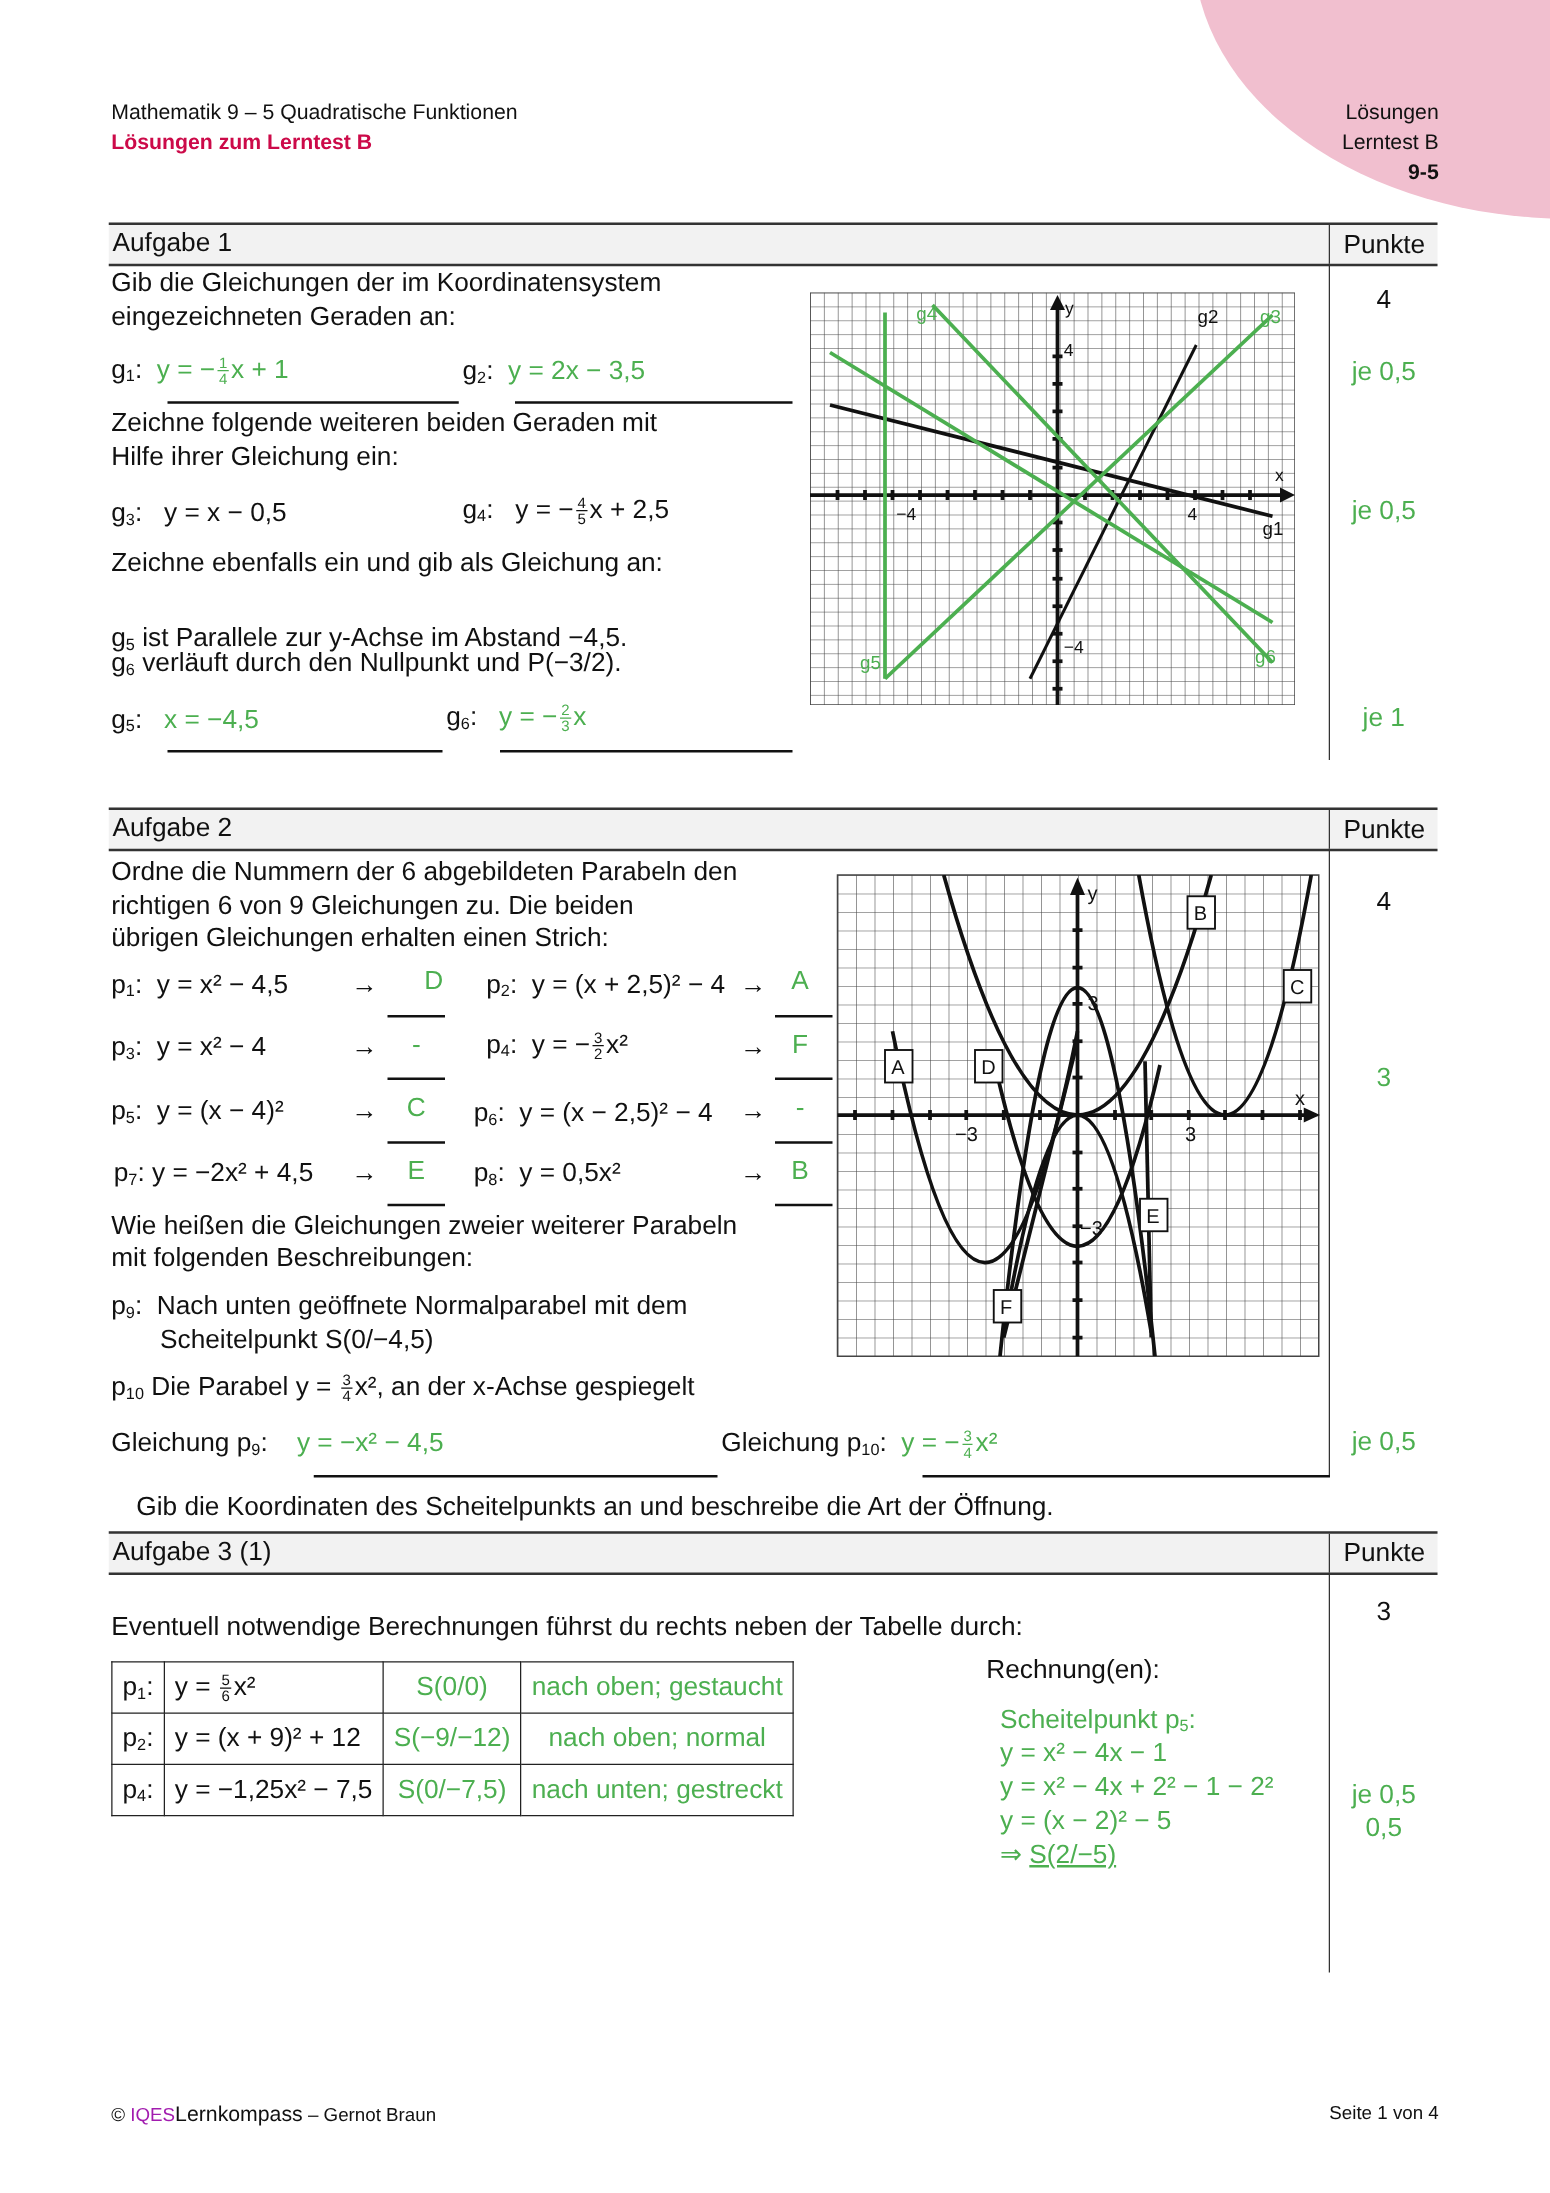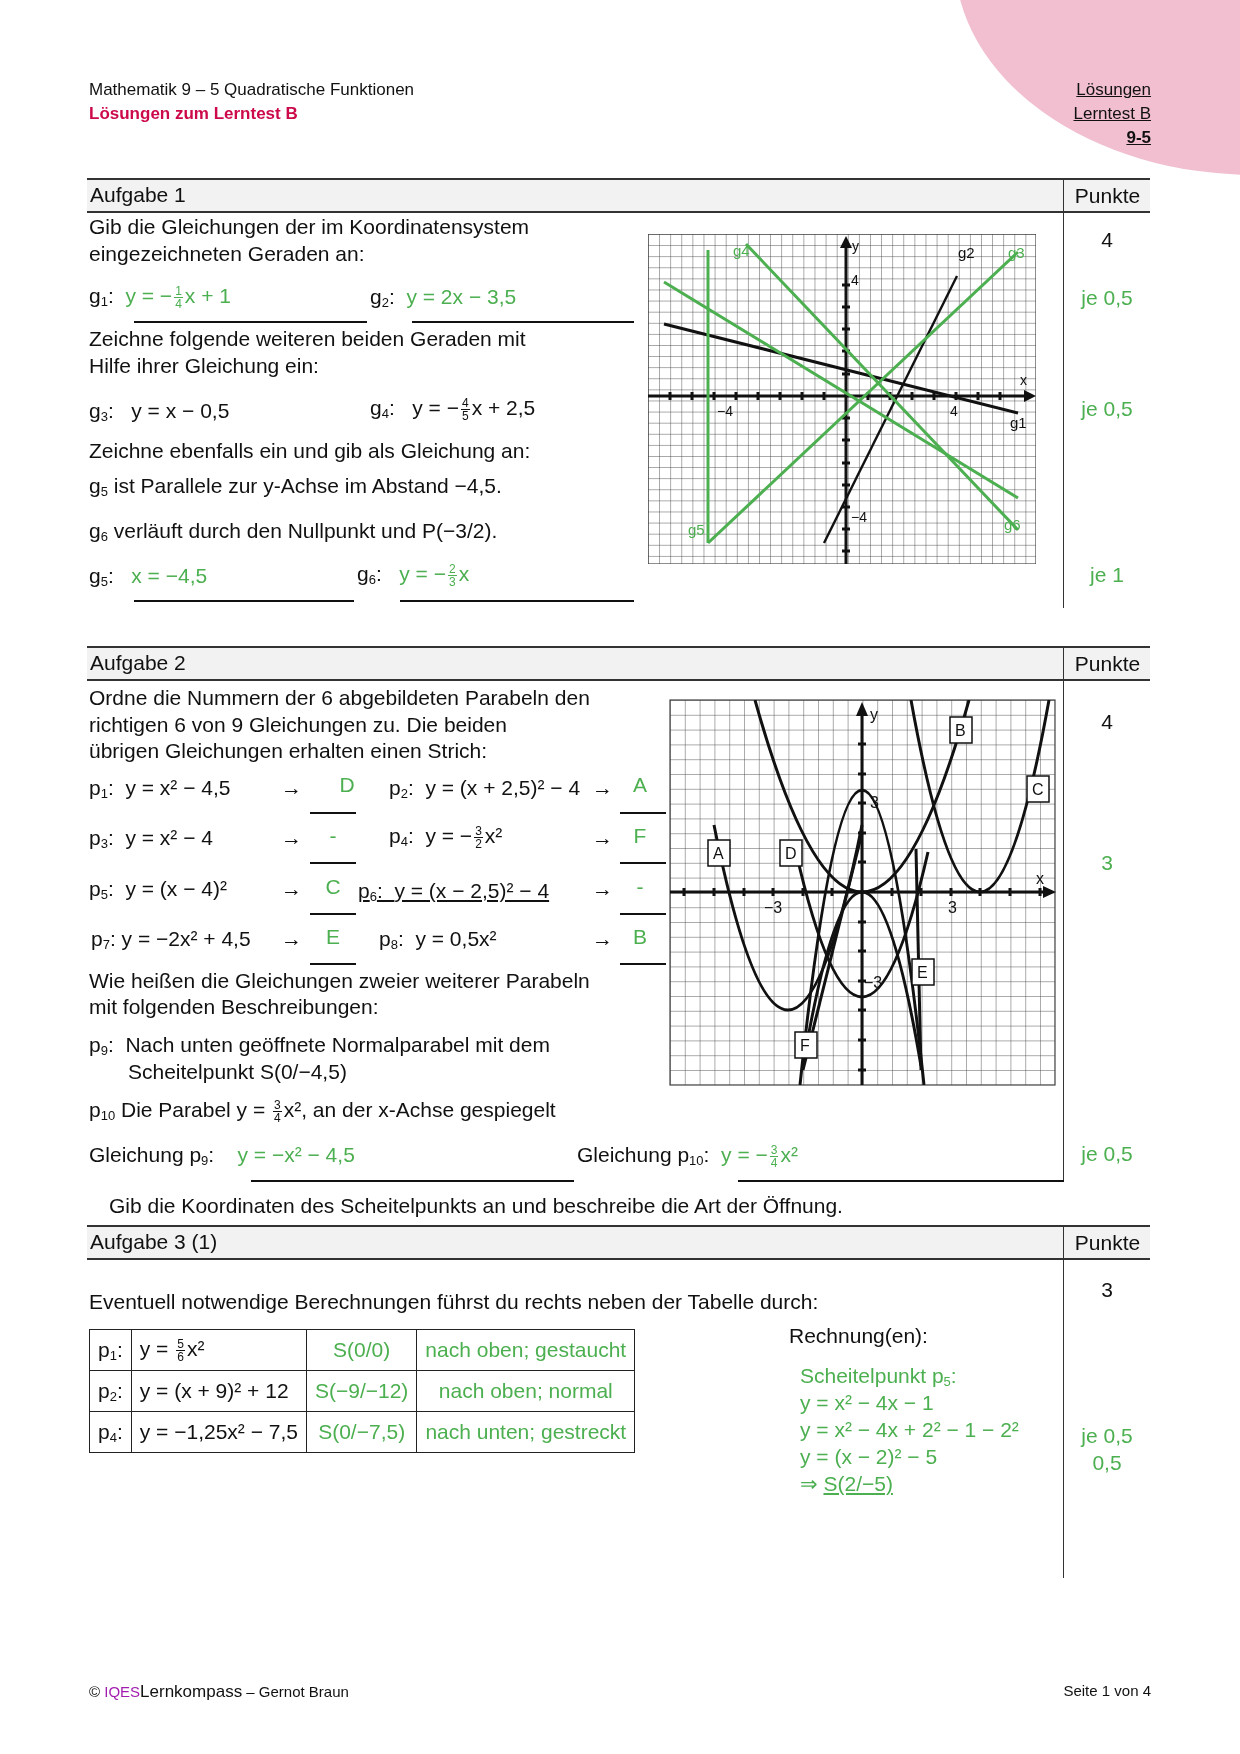--- a/index.html
+++ b/index.html
@@ -3,21 +3,21 @@
 <meta charset="utf-8">
 <style>
   html, body { margin:0; padding:0; }
   body { width:1240px; height:1754px; position:relative; background:#fff; overflow:hidden;
          font-family:"Liberation Sans", sans-serif; color:#111; }
   .abs { position:absolute; }
   .blob { position:absolute; left:955px; top:-40px; width:420px; height:215px; background:#f1bfcf;
           border-bottom-left-radius:300px 215px; }
   .hdr-l { left:89px; top:78px; font-size:17px; line-height:24px; }
   .hdr-l .sub { color:#cc0a49; font-weight:bold; }
-  .hdr-r { right:89px; top:78px; font-size:17px; line-height:24px; text-align:right;text-decoration:underline; }
+  .hdr-r { right:89px; top:78px; font-size:17px; line-height:24px; text-align:right; }
   .hdr-r .code { font-weight:bold; }
   .sec-head { position:absolute; left:87px; width:1063px; height:31px; background:#f2f2f2;
               border-top:2px solid #333; border-bottom:2px solid #333; }
   .sec-head .t { position:absolute; left:3px; top:3px; font-size:21px; }
   .sec-head .p { position:absolute; left:976px; top:0; width:87px; height:31px; border-left:1px solid #333;
                  font-size:21px; text-align:center; line-height:31px; }
   .vline { position:absolute; width:1px; background:#333; left:1063px; }
   .txt { position:absolute; font-size:21px; line-height:27px; white-space:nowrap; }
   .g { color:#4caf50; }
   .pts { position:absolute; left:1064px; width:86px; text-align:center; font-size:21px; }
@@ -73,21 +73,21 @@
 <div class="txt" style="left:89px;top:352px;">Hilfe ihrer Gleichung ein:</div>
 
 <div class="txt" style="left:89px;top:397px;">
   g<sub>3</sub>:&nbsp;&nbsp; <span>y = x − 0,5</span>
 </div>
 <div class="txt" style="left:370px;top:394px;">
   g<sub>4</sub>:&nbsp;&nbsp; <span>y = −</span><span class="frac"><span class="num">4</span><span>5</span></span><span>x + 2,5</span>
 </div>
 
 <div class="txt" style="left:89px;top:437px;">Zeichne ebenfalls ein und gib als Gleichung an:</div>
-<div class="txt" style="left:89px;top:472px;">g<sub>5</sub> <span>ist Parallele zur y-Achse im Abstand −4,5.</span></div>
+<div class="txt" style="left:89px;top:497px;">g<sub>5</sub> <span>ist Parallele zur y-Achse im Abstand −4,5.</span></div>
 <div class="txt" style="left:89px;top:517px;">g<sub>6</sub> <span>verläuft durch den Nullpunkt und P(−3/2).</span></div>
 
 <div class="txt" style="left:89px;top:562px;">
   g<sub>5</sub>:&nbsp;&nbsp; <span class="g">x = −4,5</span>
 </div>
 <div class="uline" style="left:134px;top:600px;width:220px;"></div>
 <div class="txt" style="left:357px;top:560px;">
   g<sub>6</sub>:&nbsp;&nbsp; <span class="g"><span>y = −</span><span class="frac"><span class="num">2</span><span>3</span></span><span>x</span></span>
 </div>
 <div class="uline" style="left:400px;top:600px;width:234px;"></div>
@@ -198,21 +198,21 @@
 <div class="txt" style="left:389px;top:822px;">p<sub>4</sub>:&nbsp; <span>y = −</span><span class="frac"><span class="num">3</span><span>2</span></span><span>x²</span></div>
 <div class="txt" style="left:592px;top:824px;">→</div>
 <div class="txt g" style="left:615px;top:822px;width:50px;text-align:center;">F</div>
 <div class="uline" style="left:620px;top:862px;width:46px;"></div>
 
 <div class="txt" style="left:89px;top:875px;">p<sub>5</sub>:&nbsp; <span>y = (x − 4)²</span></div>
 <div class="txt" style="left:281px;top:875px;">→</div>
 <div class="txt g" style="left:308px;top:873px;width:50px;text-align:center;">C</div>
 <div class="uline" style="left:310px;top:913px;width:46px;"></div>
 
-<div class="txt" style="left:358px;top:877px;text-decoration:underline;">p<sub>6</sub>:&nbsp; <span>y = (x − 2,5)² − 4</span></div>
+<div class="txt" style="left:379px;top:877px;">p<sub>6</sub>:&nbsp; <span>y = (x − 2,5)² − 4</span></div>
 <div class="txt" style="left:592px;top:875px;">→</div>
 <div class="txt g" style="left:615px;top:873px;width:50px;text-align:center;">-</div>
 <div class="uline" style="left:620px;top:913px;width:46px;"></div>
 
 <div class="txt" style="left:91px;top:925px;">p<sub>7</sub>: <span>y = −2x² + 4,5</span></div>
 <div class="txt" style="left:281px;top:925px;">→</div>
 <div class="txt g" style="left:308px;top:923px;width:50px;text-align:center;">E</div>
 <div class="uline" style="left:310px;top:963px;width:46px;"></div>
 
 <div class="txt" style="left:379px;top:925px;">p<sub>8</sub>:&nbsp; <span>y = 0,5x²</span></div>

